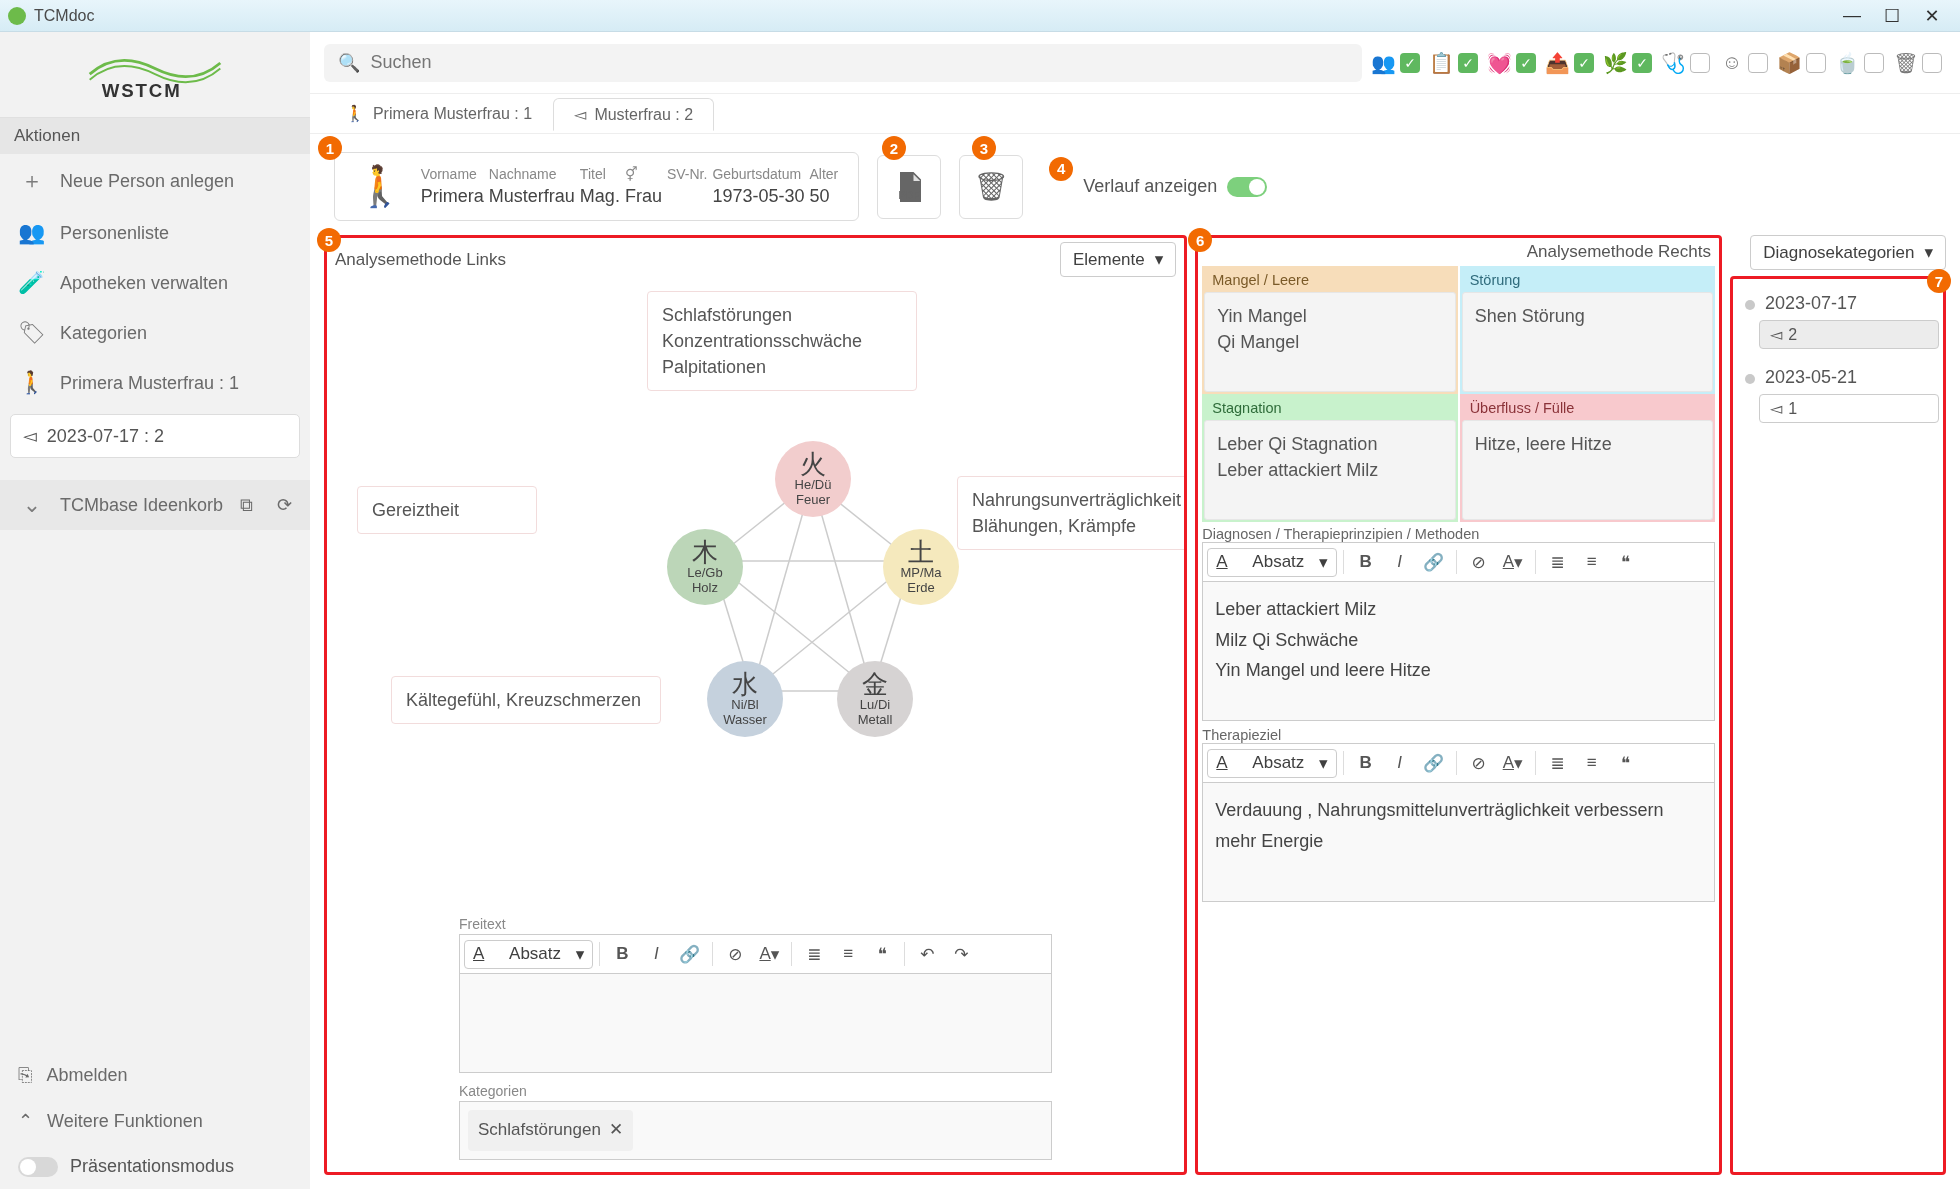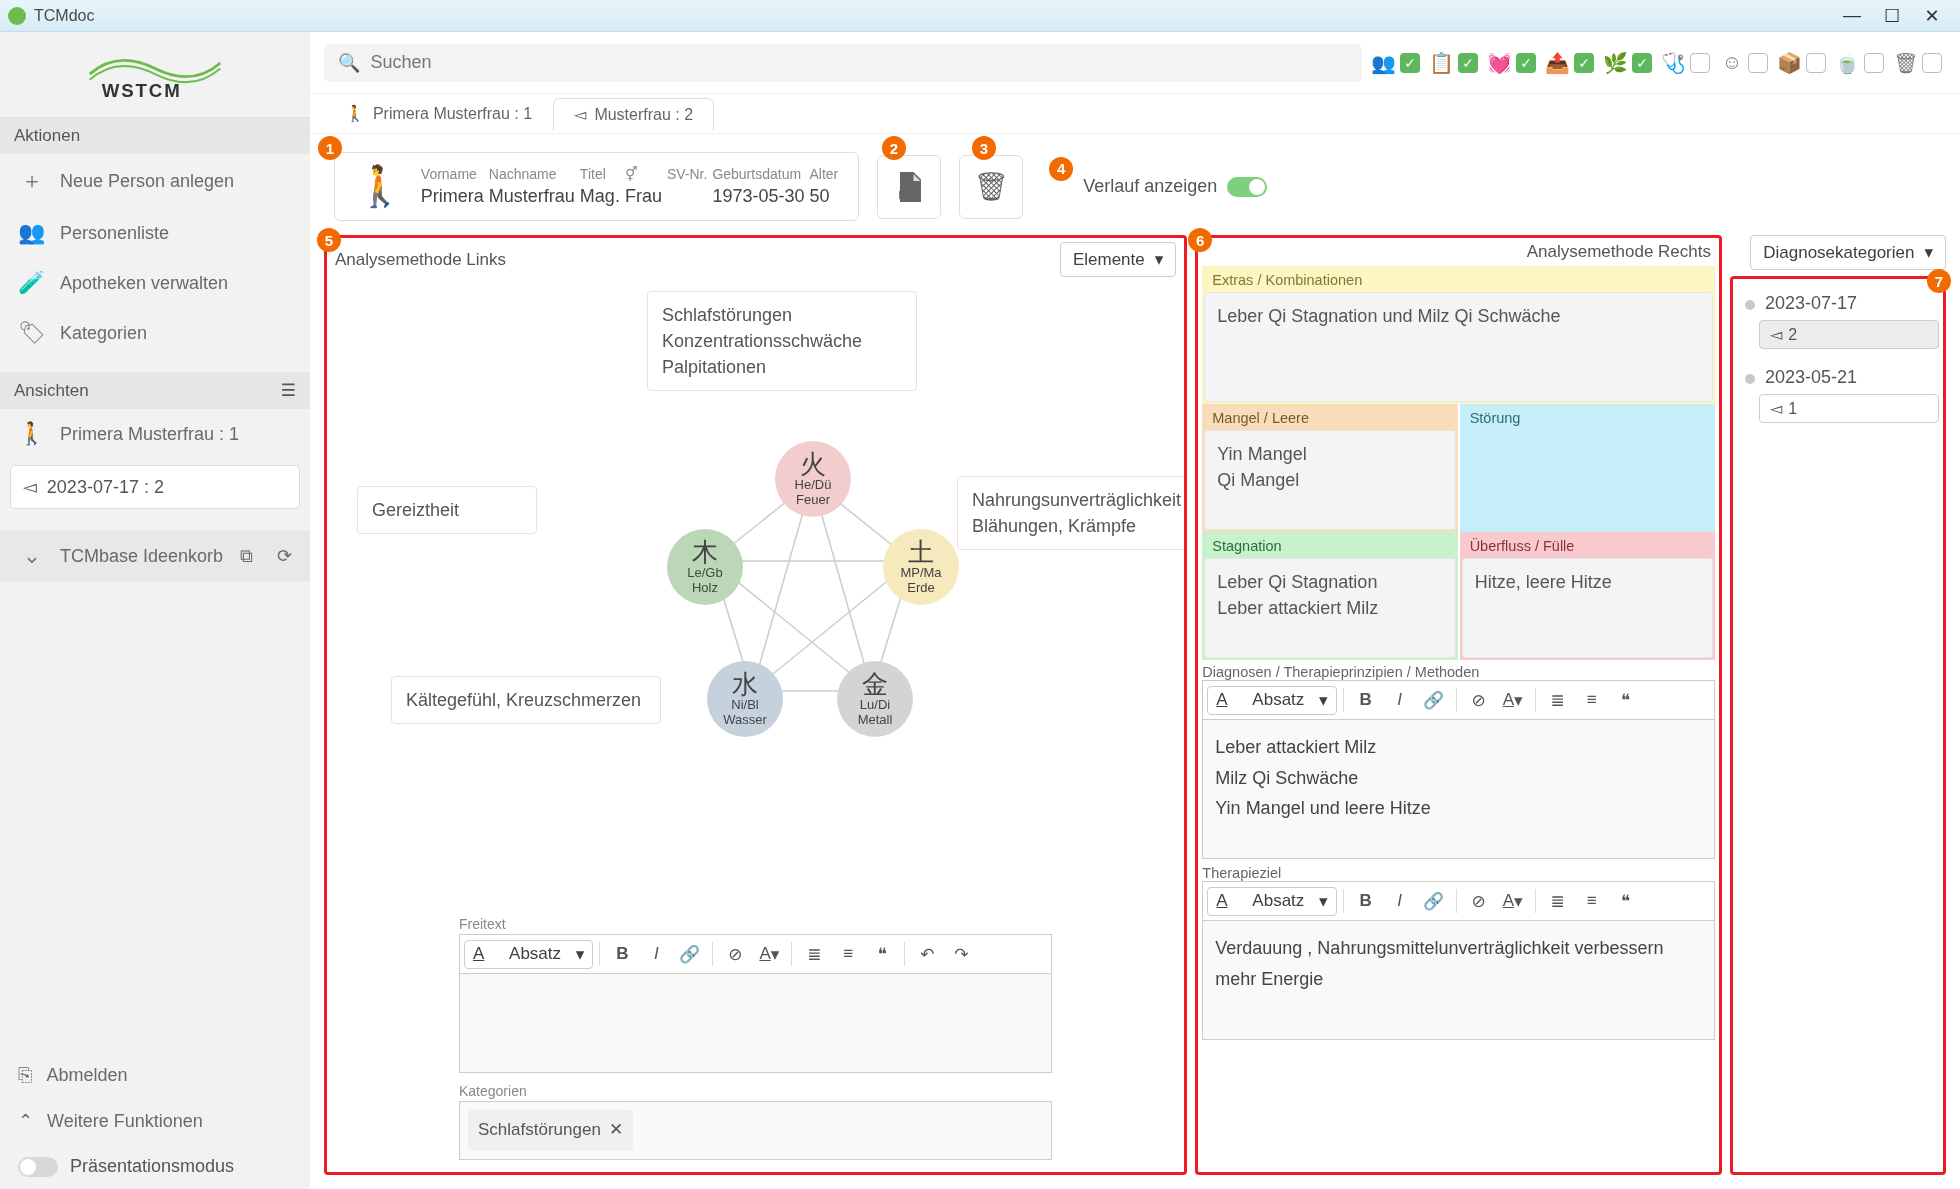--- a/index.html
+++ b/index.html
@@ -146,24 +146,20 @@
       </div>
     <div class="sb-item">
         <span class="ic">🧪</span>
         <span>Apotheken verwalten</span>
       </div>
     <div class="sb-item">
         <span class="ic">🏷</span>
         <span>Kategorien</span>
       </div>
 
-    <div class="sb-header" style="margin-top:14px;">
-      <span>Ansichten</span>
-      <span>☰</span>
-    </div>
     <div class="sb-item">
         <span class="ic">🚶</span>
         <span>Primera Musterfrau : 1</span>
       </div>
     <div class="sb-view-chip">
         <span class="ic">◅</span>
         <span>2023-07-17 : 2</span>
       </div>
 
     <div class="sb-item" style="background:#e8e8e8; margin-top:16px;">
@@ -387,33 +383,30 @@
         </div>
       </div>
 
       <div class="panel panel-mid">
         <div class="callout" style="left:-10px; top:-10px;">6</div>
         <div class="panel-head" style="justify-content:flex-end;">
           <span>Analysemethode Rechts</span>
         </div>
 
         <div style="padding:0 4px 6px 4px; overflow-y:auto; flex:1;">
-          <div class="abox ab-extras">
-            <div class="abox-hdr">Extras / Kombinationen</div>
-            <div class="abox-body" style="height:110px;">Leber Qi Stagnation und Milz Qi Schwäche</div>
-          </div>
 
           <div class="pair-row">
             <div class="abox ab-mangel">
               <div class="abox-hdr">Mangel / Leere</div>
               <div class="abox-body" style="height:100px; white-space:pre-line;">Yin Mangel
 Qi Mangel</div>
             </div>
             <div class="abox ab-stoer">
               <div class="abox-hdr">Störung</div>
+              <div class="abox-body" style="height:100px;">Shen Störung</div>
             </div>
           </div>
 
           <div class="pair-row">
             <div class="abox ab-stag">
               <div class="abox-hdr">Stagnation</div>
               <div class="abox-body" style="height:100px; white-space:pre-line;">Leber Qi Stagnation
 Leber attackiert Milz</div>
             </div>
             <div class="abox ab-ueber">

